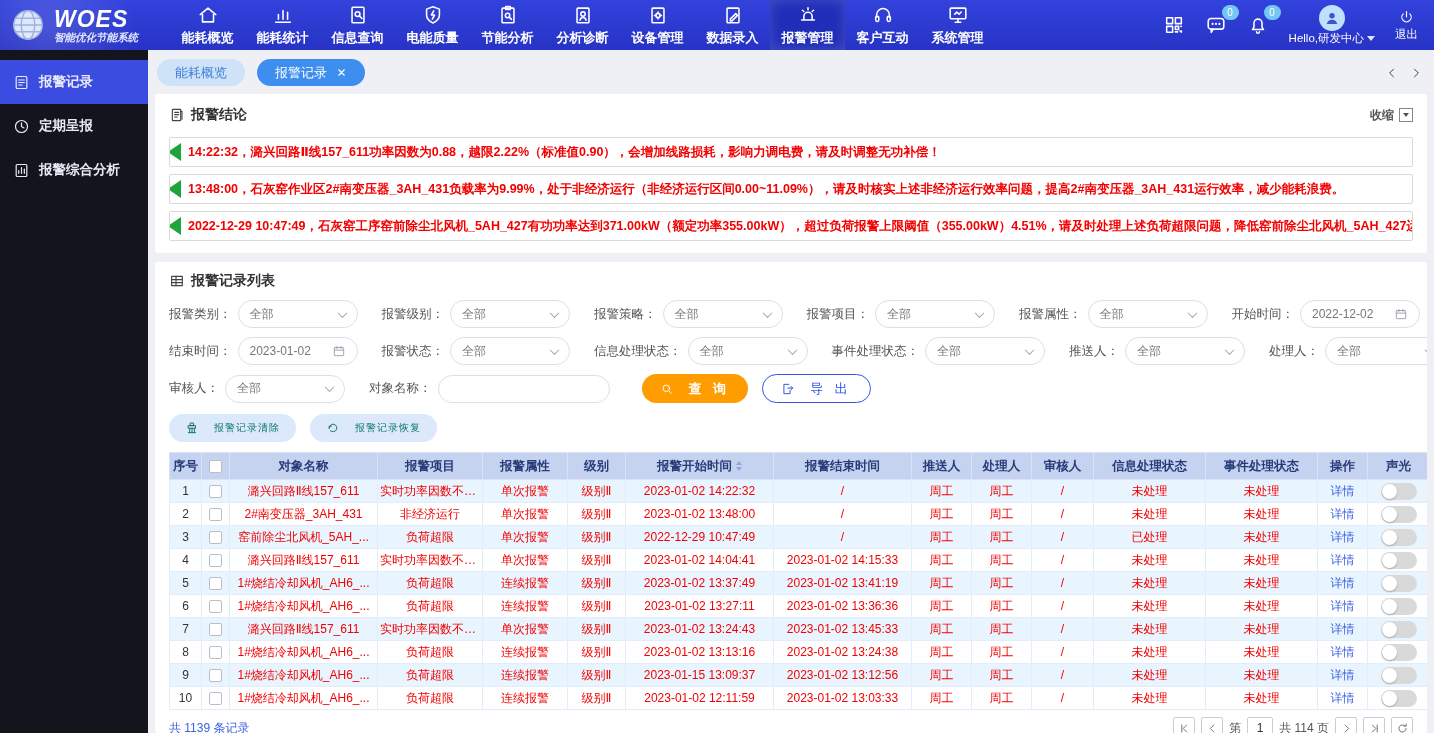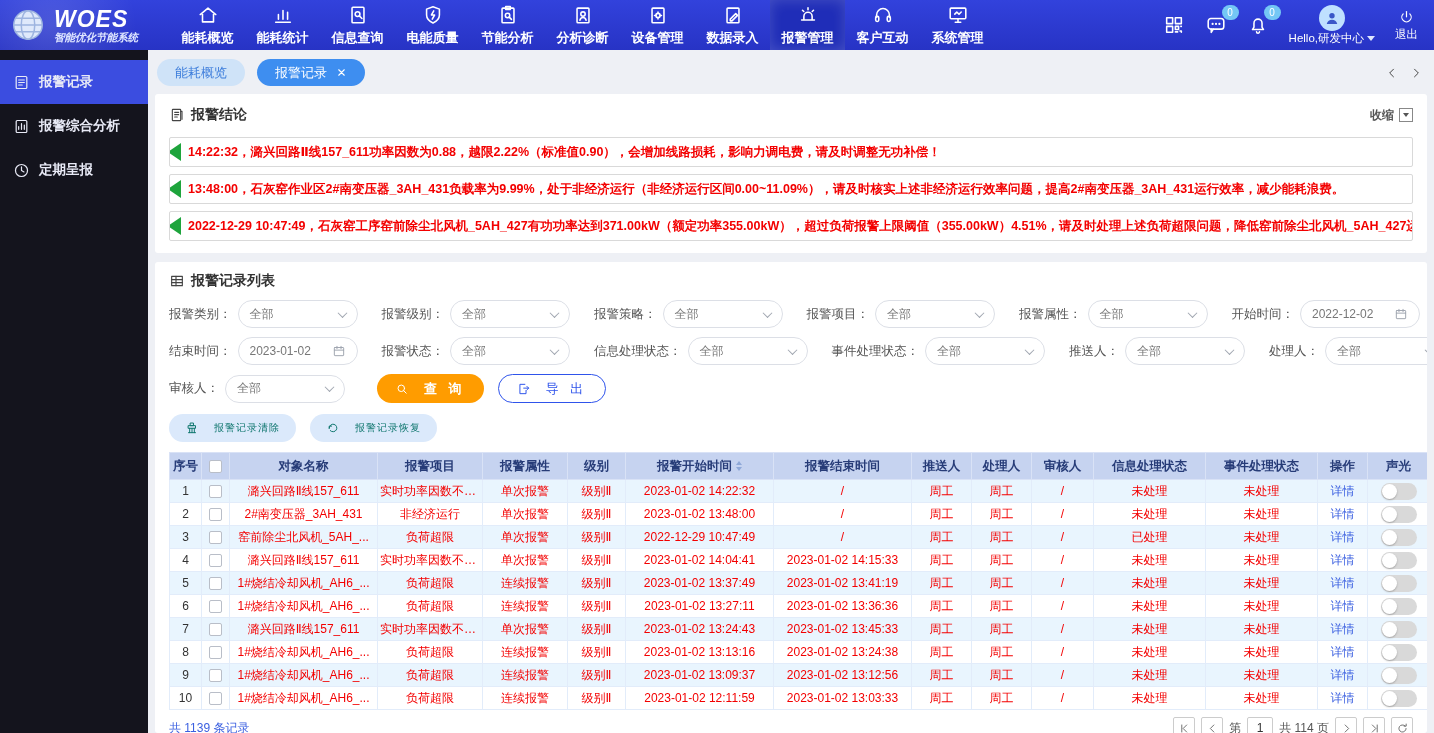--- a/index.html
+++ b/index.html
@@ -290,34 +290,34 @@
           <g fill="none" stroke="currentColor" stroke-width="1.7" stroke-linecap="round" stroke-linejoin="round">
             <rect x="4.5" y="3.5" width="15" height="17" rx="1.5"></rect>
             <path d="M8 8.5h8M8 12h8M8 15.5h5"></path>
           </g>
         </svg>
         <span>报警记录</span>
       </div>
       <div class="side-item">
         <svg class="icn" viewBox="0 0 24 24">
           <g fill="none" stroke="currentColor" stroke-width="1.7" stroke-linecap="round" stroke-linejoin="round">
+            <circle cx="12" cy="12" r="8.5"></circle>
+            <path d="M12 7v5l3.5 2"></path>
+          </g>
+        </svg>
+        <span>定期呈报</span>
+      </div>
+      <div class="side-item">
+        <svg class="icn" viewBox="0 0 24 24">
+          <g fill="none" stroke="currentColor" stroke-width="1.7" stroke-linecap="round" stroke-linejoin="round">
             <rect x="4.5" y="3.5" width="15" height="17" rx="1.5"></rect>
             <path d="M8 16v-4M12 16V8M16 16v-6"></path>
           </g>
         </svg>
         <span>报警综合分析</span>
-      </div>
-      <div class="side-item">
-        <svg class="icn" viewBox="0 0 24 24">
-          <g fill="none" stroke="currentColor" stroke-width="1.7" stroke-linecap="round" stroke-linejoin="round">
-            <circle cx="12" cy="12" r="8.5"></circle>
-            <path d="M12 7v5l3.5 2"></path>
-          </g>
-        </svg>
-        <span>定期呈报</span>
       </div>
     </div>
 
   <div class="content">
     <div class="tabbar">
       <span style="display:flex;gap:12px;" id="tabs-holder">
           <div class="tab inactive">
             <span>能耗概览</span>
           </div>
           <div class="tab active">
@@ -474,20 +474,26 @@
                 <span class="chev"></span>
               </div>
             </div>
           </div>
           <div class="f-row">
             <div class="fgroup">
               <span class="flabel">审核人：</span>
               <div class="fctl">
                 <span>全部</span>
                 <span class="chev"></span>
+              </div>
+            </div>
+            <div class="fgroup">
+              <span class="flabel">对象名称：</span>
+              <div class="fctl txt">
+                <input value="" style="">
               </div>
             </div>
             <button class="btn btn-query">
               <svg class="icn" viewBox="0 0 24 24">
                 <g fill="none" stroke="currentColor" stroke-width="1.7" stroke-linecap="round" stroke-linejoin="round">
                   <circle cx="10.8" cy="10.8" r="5.6"></circle>
                   <path d="M15 15l4.2 4.2"></path>
                 </g>
               </svg>
               <span>查 询</span>
@@ -701,21 +707,21 @@
                 <td><span class="detail-link">详情</span></td>
                 <td><span class="toggle"><span class="knob"></span></span></td>
               </tr>
               <tr class="odd">
                 <td style="color:#333">9</td>
                 <td><span class="cb"></span></td>
                 <td><span class="obj-link">1#烧结冷却风机_AH6_...</span></td>
                 <td>负荷超限</td>
                 <td>连续报警</td>
                 <td>级别Ⅱ</td>
-                <td>2023-01-02 13:09:37</td>
+                <td>2023-01-15 13:09:37</td>
                 <td>2023-01-02 13:12:56</td>
                 <td>周工</td>
                 <td>周工</td>
                 <td>/</td>
                 <td>未处理</td>
                 <td>未处理</td>
                 <td><span class="detail-link">详情</span></td>
                 <td><span class="toggle"><span class="knob"></span></span></td>
               </tr>
               <tr class="even">

